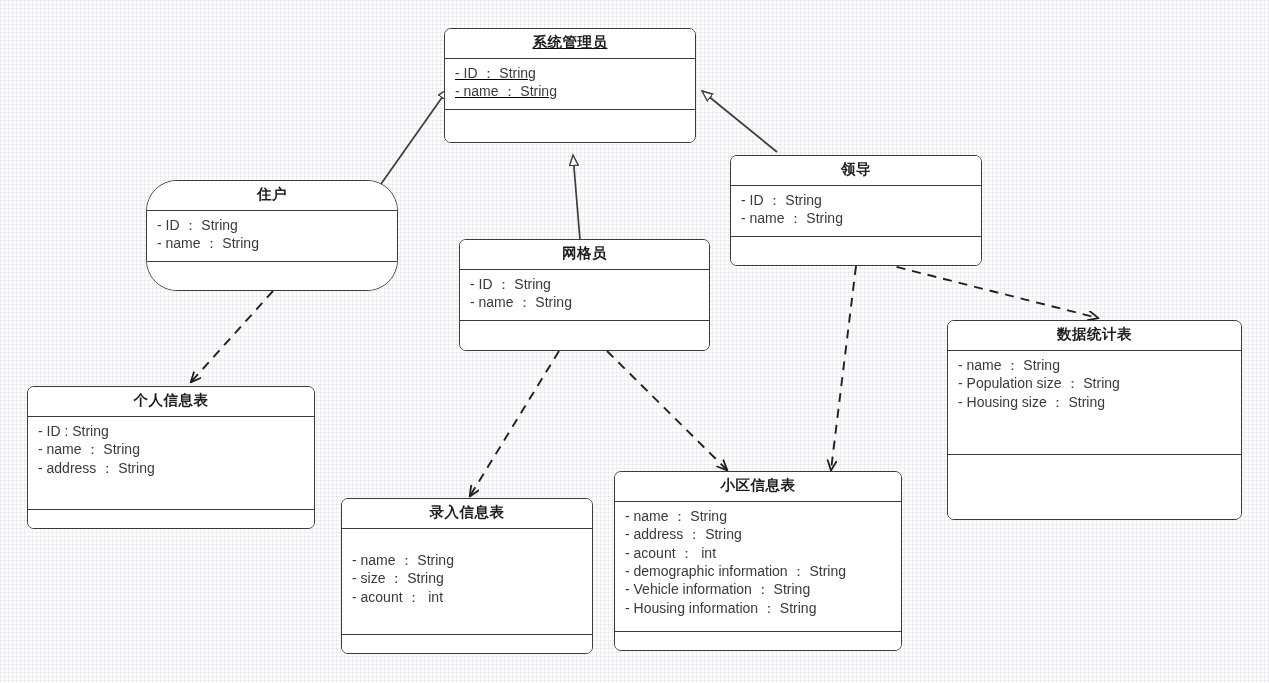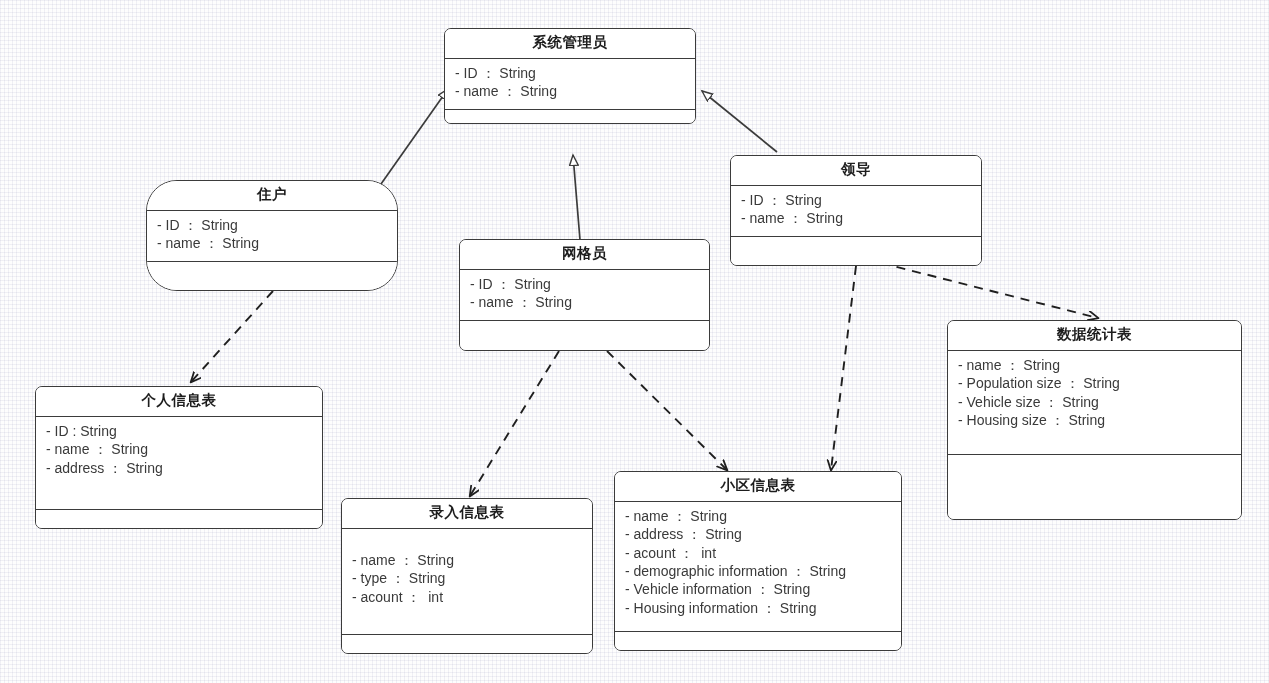--- a/index.html
+++ b/index.html
@@ -102,21 +102,21 @@
 
     <path d="M 559 351 L 470 496" fill="none" stroke="#1f1f1f" stroke-width="1.9" stroke-dasharray="9 7" marker-end="url(#open-arrow)"></path>
 
     <path d="M 607 351 L 727 470" fill="none" stroke="#1f1f1f" stroke-width="1.9" stroke-dasharray="9 7" marker-end="url(#open-arrow)"></path>
 
     <path d="M 856 266 L 831 470" fill="none" stroke="#1f1f1f" stroke-width="1.9" stroke-dasharray="9 7" marker-end="url(#open-arrow)"></path>
 
     <path d="M 881 263 L 1098 318" fill="none" stroke="#1f1f1f" stroke-width="1.9" stroke-dasharray="9 7" marker-end="url(#open-arrow)"></path>
   </svg>
 
-  <div class="uml-class" style="left:444px; top:28px; width:252px; height:96px;">
+  <div class="uml-class" style="left:444px; top:28px; width:252px; height:115px;text-decoration:underline;">
     <div class="uml-title">系统管理员</div>
     <div class="uml-attrs">
       <div class="attr-line">- ID ： String</div>
       <div class="attr-line">- name ： String</div>
     </div>
     <div class="uml-ops mid"></div>
   </div>
 
   <div class="uml-class" style="left:146px; top:180px; width:252px; height:111px;border-radius:31px;">
     <div class="uml-title">住户</div>
@@ -138,35 +138,35 @@
 
   <div class="uml-class" style="left:730px; top:155px; width:252px; height:111px;justify-content:space-between;">
     <div class="uml-title">领导</div>
     <div class="uml-attrs">
       <div class="attr-line">- ID ： String</div>
       <div class="attr-line">- name ： String</div>
     </div>
     <div class="uml-ops mid no-bottom-border"></div>
   </div>
 
-  <div class="uml-class" style="left:27px; top:386px; width:288px; height:143px;margin-left:8px;">
+  <div class="uml-class" style="left:27px; top:386px; width:288px; height:143px;">
     <div class="uml-title">个人信息表</div>
     <div class="uml-attrs">
       <div class="attr-line">- ID : String</div>
       <div class="attr-line">- name ： String</div>
       <div class="attr-line">- address ： String</div>
     </div>
     <div class="uml-ops thin"></div>
   </div>
 
   <div class="uml-class" style="left:341px; top:498px; width:252px; height:156px;">
     <div class="uml-title">录入信息表</div>
     <div class="uml-attrs pad-top">
       <div class="attr-line">- name ： String</div>
-      <div class="attr-line">- type ： String</div>
+      <div class="attr-line">- size ： String</div>
       <div class="attr-line">- acount ：  int</div>
     </div>
     <div class="uml-ops thin"></div>
   </div>
 
   <div class="uml-class" style="left:614px; top:471px; width:288px; height:180px;">
     <div class="uml-title">小区信息表</div>
     <div class="uml-attrs">
       <div class="attr-line">- name ： String</div>
       <div class="attr-line">- address ： String</div>
@@ -176,19 +176,18 @@
       <div class="attr-line">- Housing information ： String</div>
     </div>
     <div class="uml-ops thin"></div>
   </div>
 
   <div class="uml-class" style="left:947px; top:320px; width:295px; height:200px;">
     <div class="uml-title">数据统计表</div>
     <div class="uml-attrs">
       <div class="attr-line">- name ： String</div>
       <div class="attr-line">- Population size ： String</div>
-      <div class="attr-line">- Vehicle size ： String</div>
       <div class="attr-line">- Housing size ： String</div>
     </div>
     <div class="uml-ops tall no-bottom-border"></div>
   </div>
 
 </div>
 
 </body></html>

